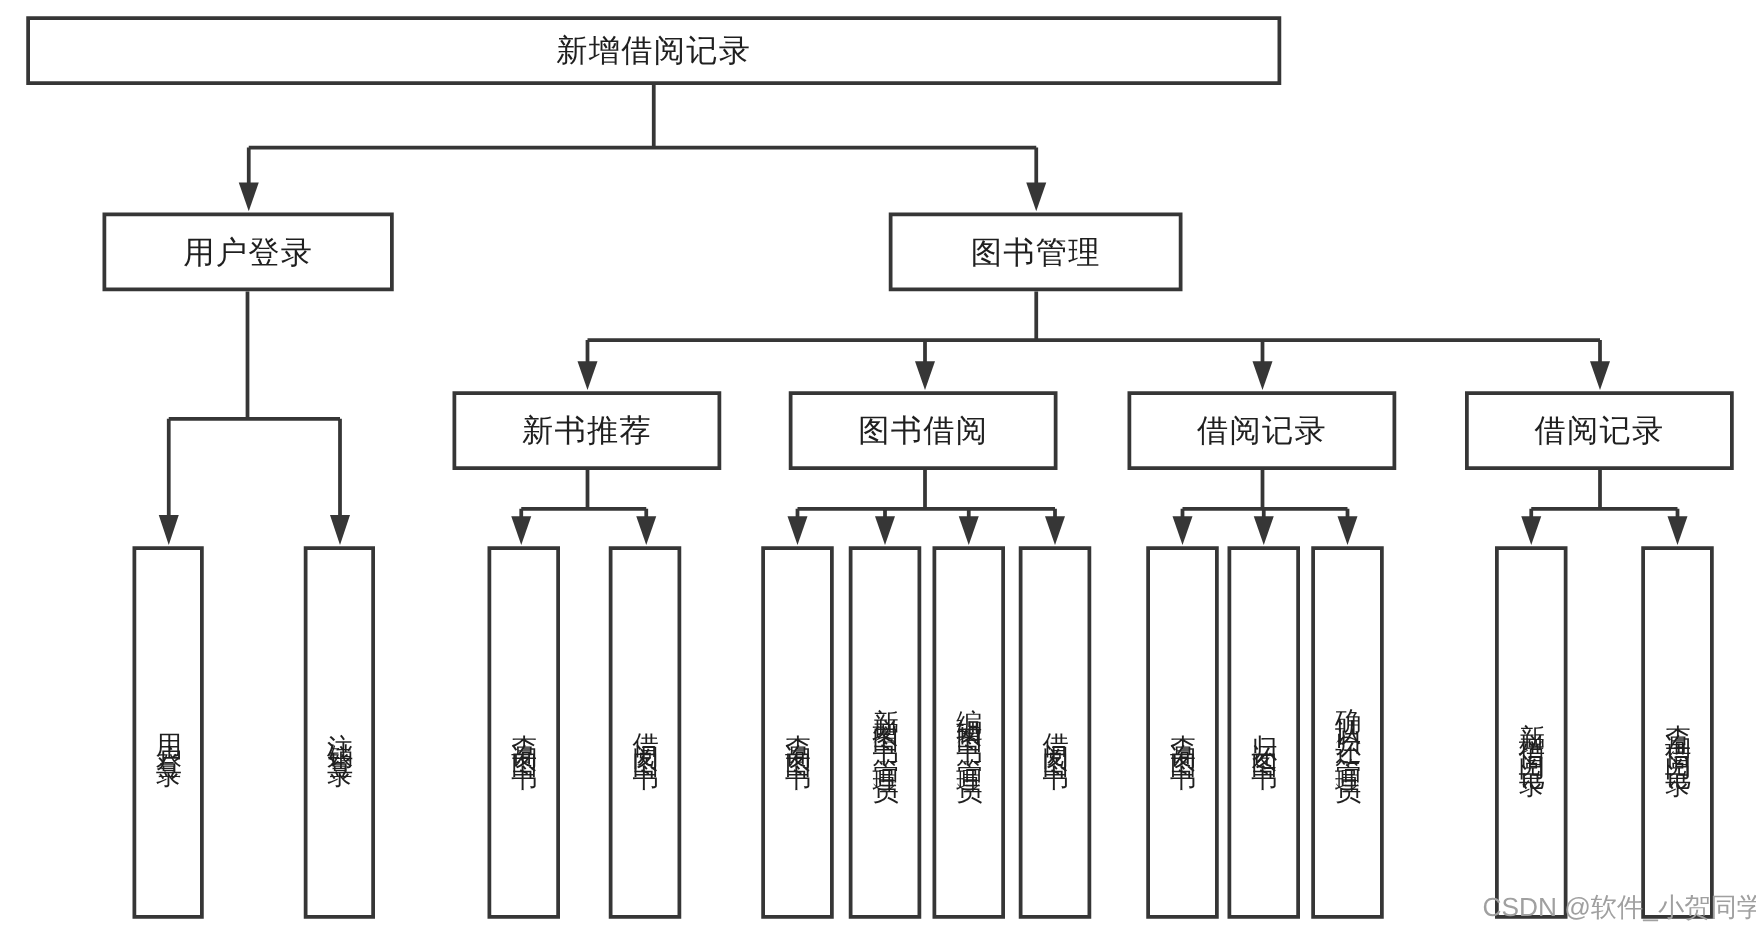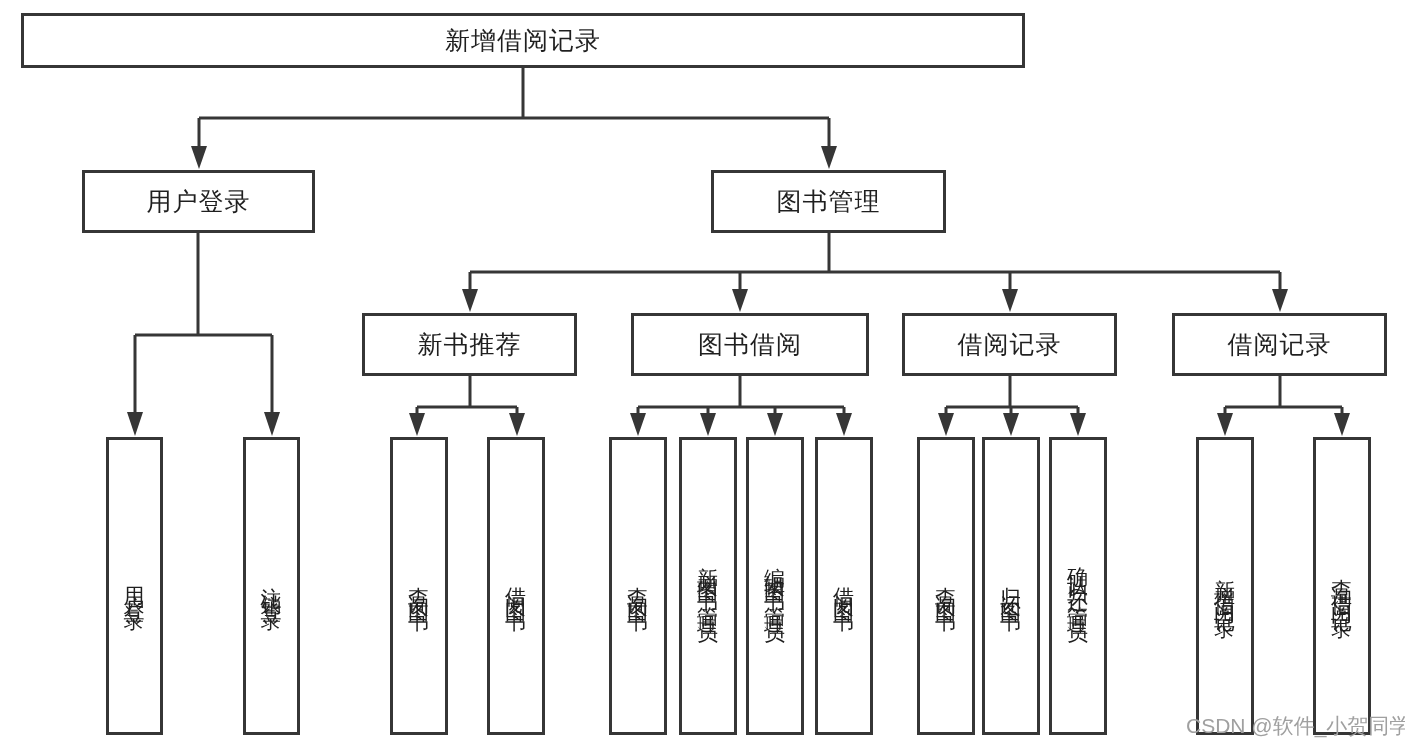--- a/index.html
+++ b/index.html
@@ -104,21 +104,21 @@
   <div class="node hnode" style="left:82px;top:170px;width:233px;height:63px">
     <span>用户登录</span>
   </div>
   <div class="node hnode" style="left:711px;top:170px;width:235px;height:63px">
     <span>图书管理</span>
   </div>
 
   <div class="node hnode" style="left:362px;top:313px;width:215px;height:63px">
     <span>新书推荐</span>
   </div>
-  <div class="node hnode" style="left:631px;top:313px;width:238px;height:63px">
+  <div class="node hnode" style="left:631px;top:313px;width:215px;height:63px">
     <span>图书借阅</span>
   </div>
   <div class="node hnode" style="left:902px;top:313px;width:215px;height:63px">
     <span>借阅记录</span>
   </div>
   <div class="node hnode" style="left:1172px;top:313px;width:215px;height:63px">
     <span>借阅记录</span>
   </div>
 
   <div class="node leaf" style="left:106px;top:437px;width:57px;height:298px">

